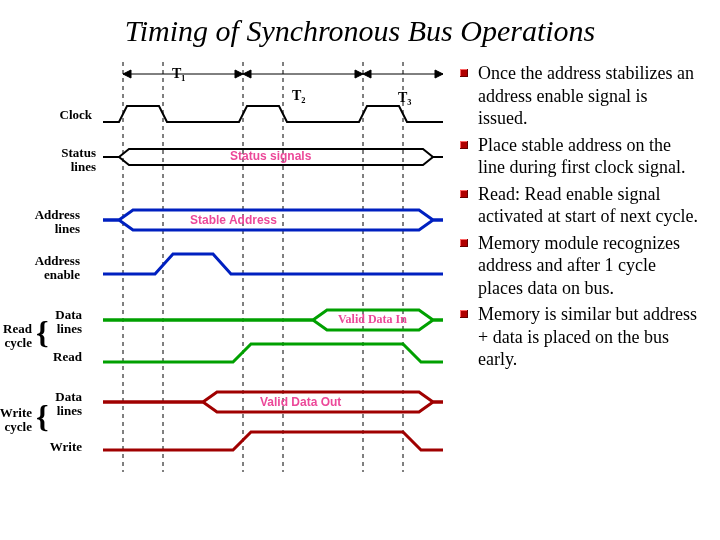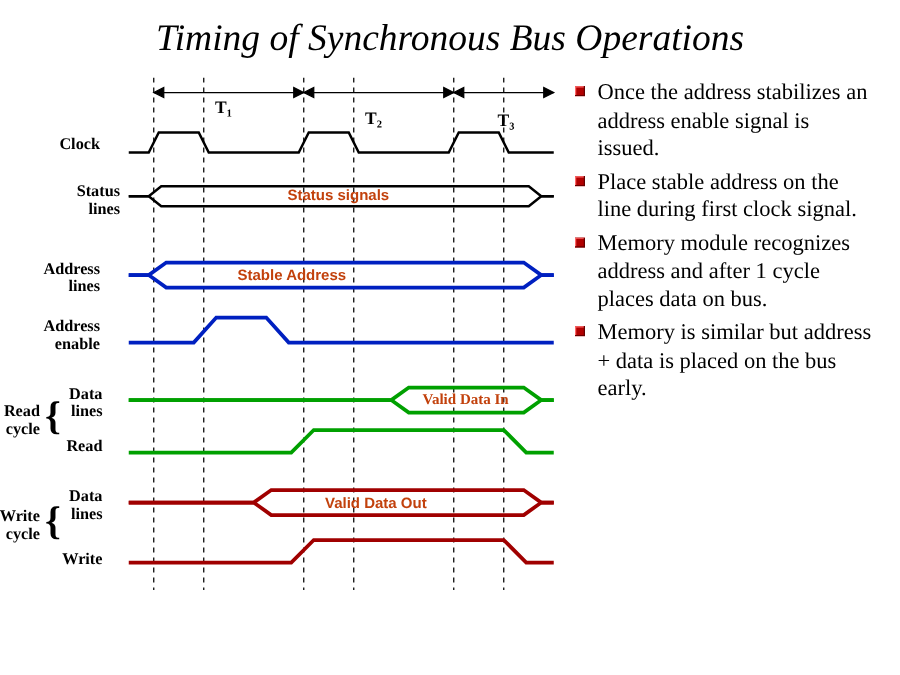--- a/index.html
+++ b/index.html
@@ -72,21 +72,21 @@
   .brace {
     position: absolute;
     font-size: 32px;
     font-weight: bold;
   }
   .overlay {
     position: absolute;
     font-family: Verdana, sans-serif;
     font-weight: bold;
     font-size: 12px;
-    color: #c2410c;
+    color: #ec4899;
     text-align: center;
     background: transparent;
   }
   svg { position: absolute; left: 63px; top: 0; }
 </style>
 </head>
 <body>
 
 <div class="slide">
   <h1>Timing of Synchronous Bus Operations</h1>
@@ -146,25 +146,25 @@
         <g stroke="#a00000" stroke-width="3" fill="none">
           <path d="M20 340 H120 L134 330 H336 L350 340 H360"></path>
           <path d="M20 340 H120 L134 350 H336 L350 340 H360"></path>
         </g>
 
         <g stroke="#a00000" stroke-width="3" fill="none">
           <path d="M20 388 H150 L168 370 H320 L338 388 H360"></path>
         </g>
       </svg>
 
-      <span class="cyclelabel" style="left:152px; top:17px;">T₁</span>
+      <span class="cyclelabel" style="left:152px; top:4px;">T₁</span>
       <span class="cyclelabel" style="left:272px; top:26px;">T₂</span>
       <span class="cyclelabel" style="left:378px; top:28px;">T₃</span>
 
-      <span class="rowlabel" style="left:0; top:46px;text-align:right;">Clock</span>
+      <span class="rowlabel" style="left:12px; top:46px;text-align:right;">Clock</span>
       <span class="rowlabel" style="left:16px; top:84px; white-space:pre;">Status
 lines</span>
       <span class="rowlabel" style="left:0; top:146px; white-space:pre;">Address
 lines</span>
       <span class="rowlabel" style="left:0; top:192px; white-space:pre;">Address
 enable</span>
       <span class="rowlabel" style="left:20px; top:246px; white-space:pre; width:42px;">Data
 lines</span>
       <span class="rowlabel" style="left:20px; top:288px; width:42px;">Read</span>
       <span class="rowlabel" style="left:20px; top:328px; white-space:pre; width:42px;">Data
@@ -181,18 +181,19 @@
       <span class="overlay" style="left:210px; top:87px;">Status signals</span>
       <span class="overlay" style="left:170px; top:151px;">Stable Address</span>
       <span class="overlay" style="left:318px; top:250px;font-family:Liberation Serif, serif;">Valid Data In</span>
       <span class="overlay" style="left:240px; top:333px;">Valid Data Out</span>
     </div>
 
     <div class="bullets">
       <ul>
         <li>Once the address stabilizes an address enable signal is issued.</li>
         <li>Place stable address on the line during first clock signal.</li>
+        <li>Read:  Read enable signal activated at start of next cycle.</li>
         <li>Memory module recognizes address and after 1 cycle places data on bus.</li>
         <li>Memory is similar but address + data is placed on the bus early.</li>
       </ul>
     </div>
   </div>
 </div>
 
 </body></html>

